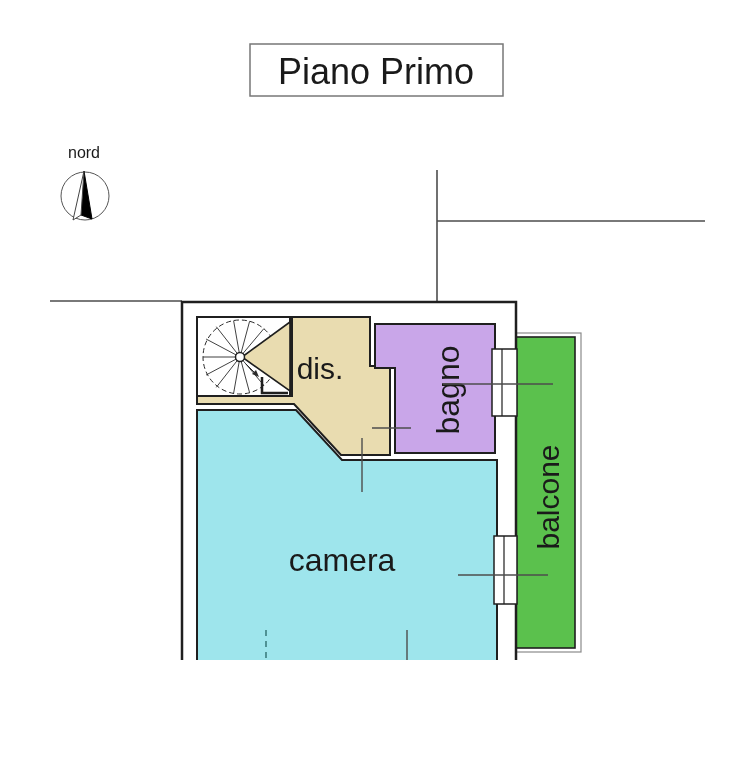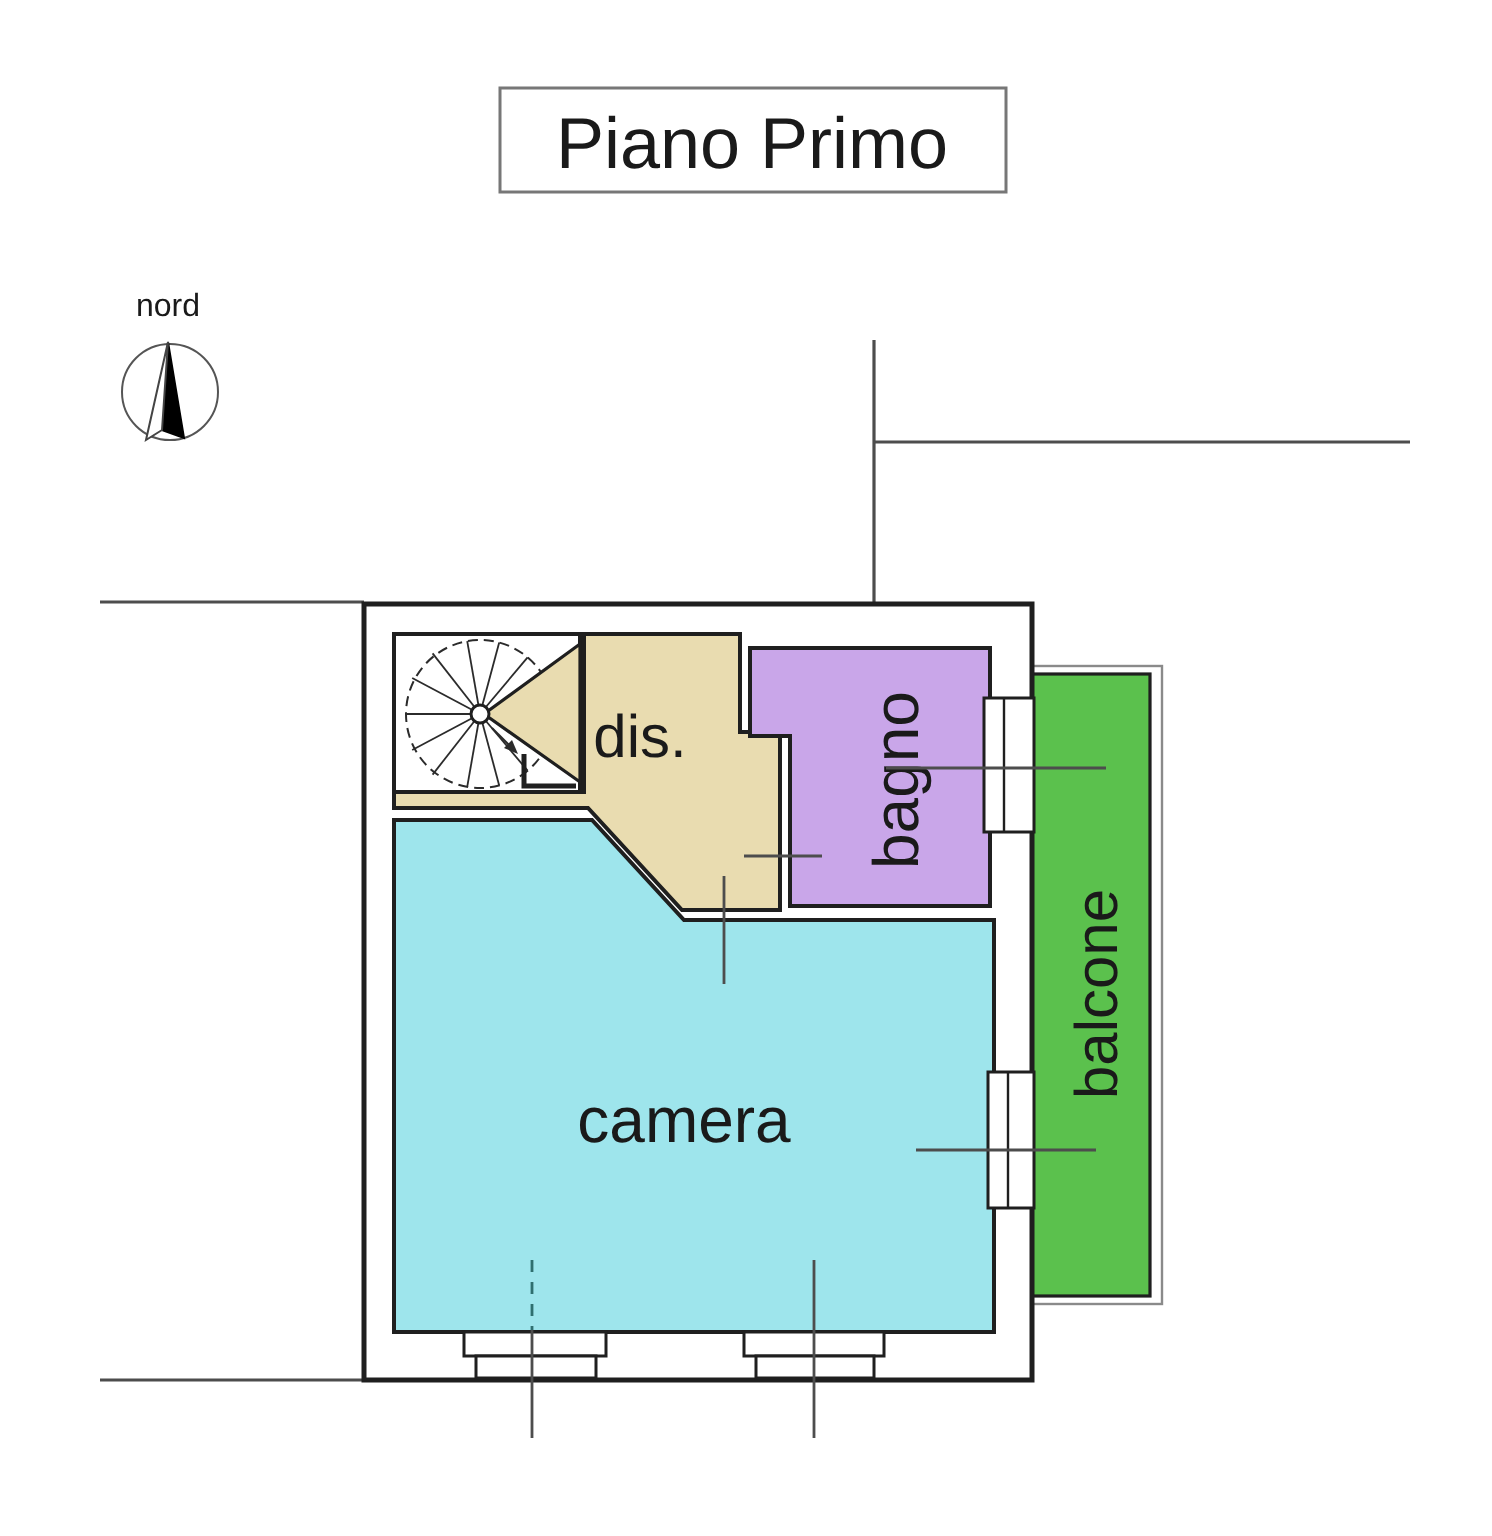--- a/index.html
+++ b/index.html
@@ -1,18 +1,18 @@
 <!DOCTYPE html>
 <html><head>
 <meta charset="utf-8">
 <style>
   html,body{margin:0;padding:0;background:#ffffff;}
   .page{
     position:relative;
-    width:746px;height:768px;
+    width:746px;height:660px;
     background:#ffffff;
     font-family:"Liberation Sans", sans-serif;
     overflow:hidden;
   }
   svg{display:block;}
   .room-label{
     fill:#1a1a1a;
     font-family:"Liberation Sans", sans-serif;
   }
   .title-label{

